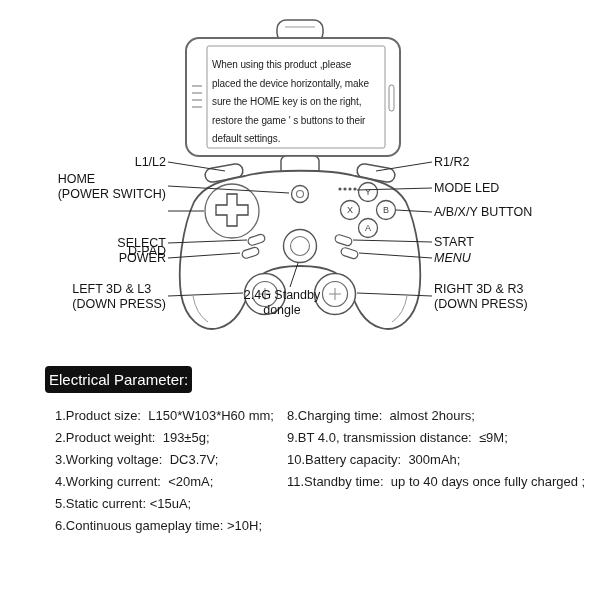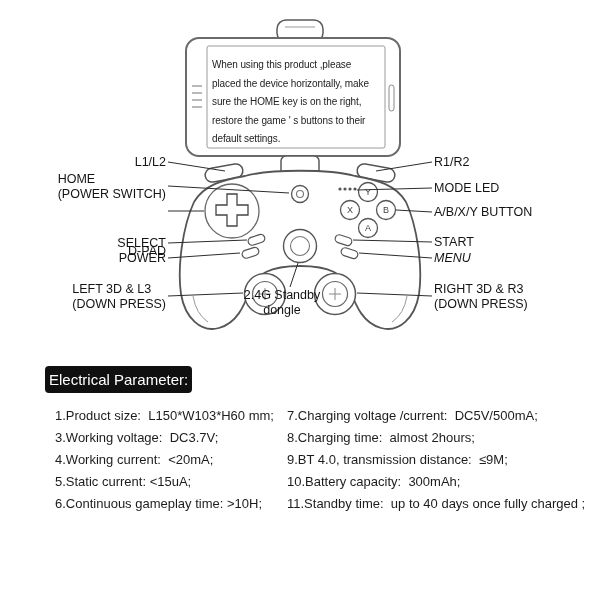--- a/index.html
+++ b/index.html
@@ -156,26 +156,26 @@
   <div class="callout right-side" style="top:282px;">RIGHT 3D &amp; R3
 (DOWN PRESS)</div>
 
   <div class="callout center" style="left:232px; top:288px; width:100px;">2.4G Standby
 dongle</div>
 
   <div class="ep-heading">Electrical Parameter:</div>
 
   <div class="spec-col left-col">
     <div class="spec-item">1.Product size:  L150*W103*H60 mm;</div>
+    <div class="spec-item">2.Product weight:  193±5g;</div>
     <div class="spec-item">3.Working voltage:  DC3.7V;</div>
     <div class="spec-item">4.Working current:  &lt;20mA;</div>
     <div class="spec-item">5.Static current: &lt;15uA;</div>
     <div class="spec-item">6.Continuous gameplay time: &gt;10H;</div>
   </div>
   <div class="spec-col right-col">
-    <div class="spec-item">7.Charging voltage /current:  DC5V/500mA;</div>
     <div class="spec-item">8.Charging time:  almost 2hours;</div>
     <div class="spec-item">9.BT 4.0, transmission distance:  ≤9M;</div>
     <div class="spec-item">10.Battery capacity:  300mAh;</div>
     <div class="spec-item">11.Standby time:  up to 40 days once fully charged ;</div>
   </div>
 
 </div>
 
 </body></html>

